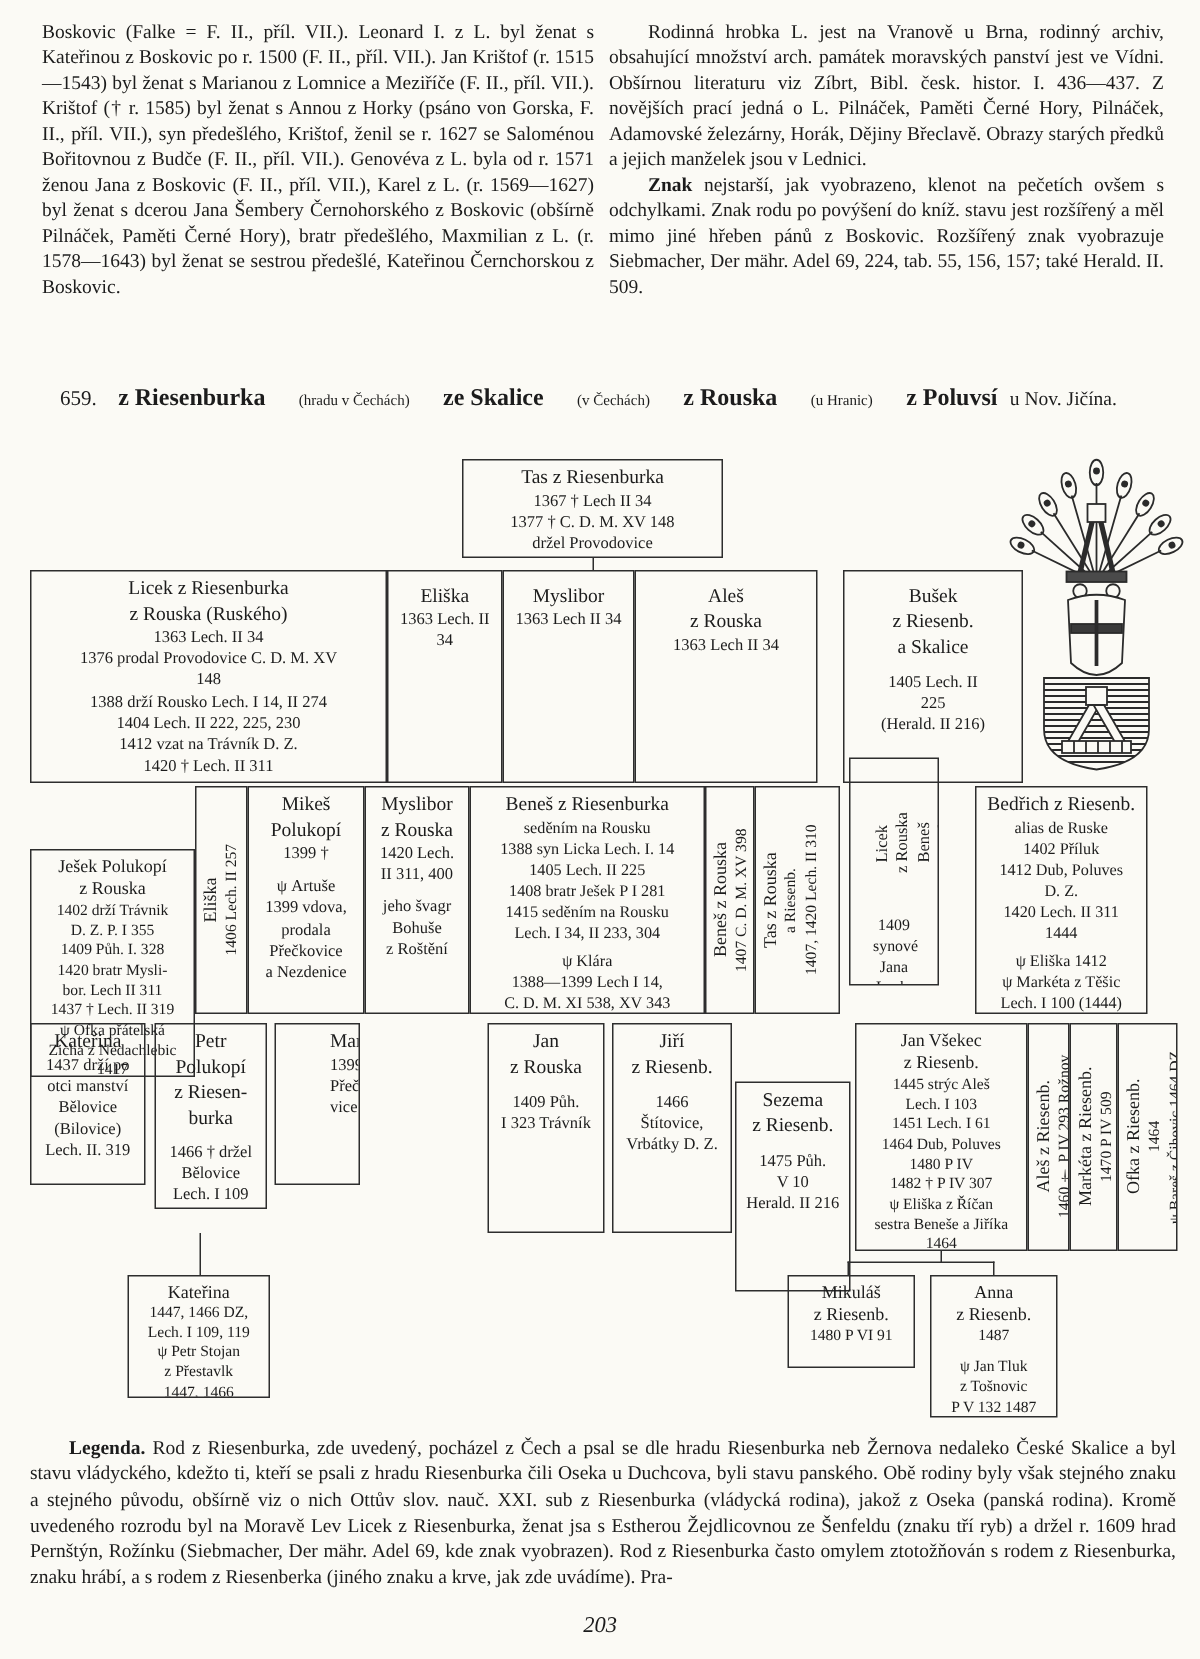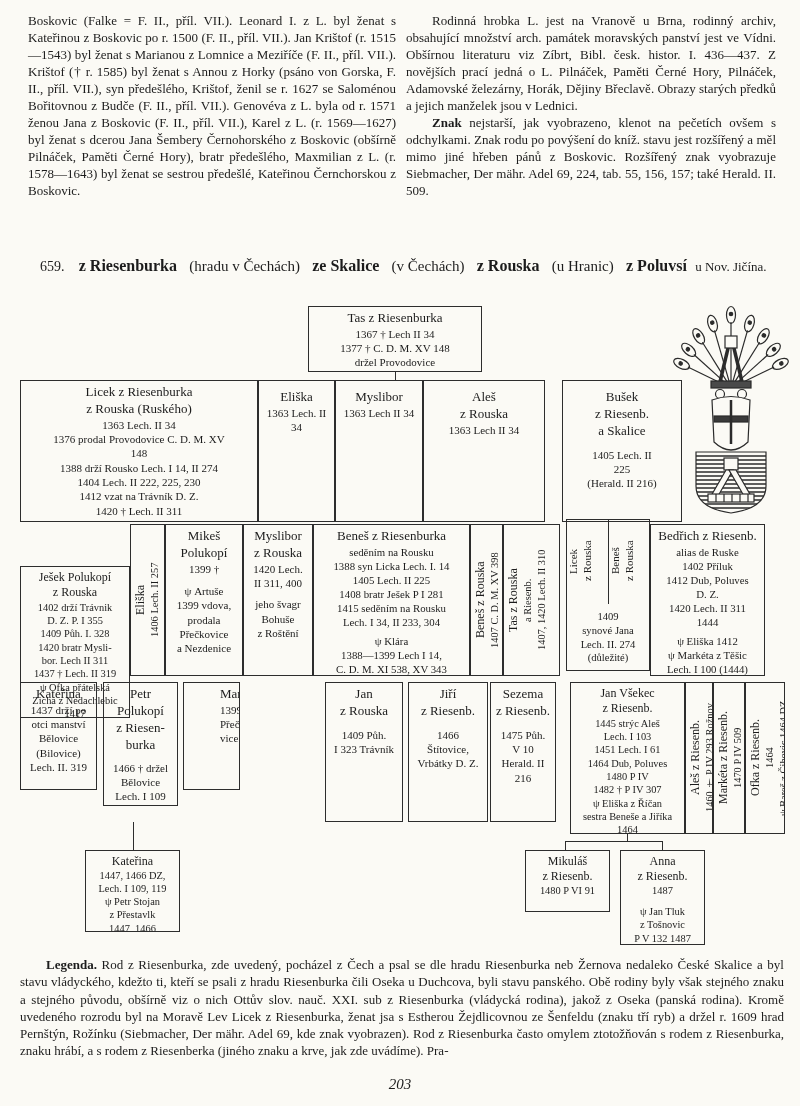--- a/index.html
+++ b/index.html
@@ -8,21 +8,21 @@
   .col{position:absolute;top:12px;font-size:13px;line-height:17px;text-align:justify;}
   #col-left{left:28px;width:368px;}
   #col-right{left:406px;width:370px;}
   .indent{text-indent:26px;margin:0;}
   .noindent{text-indent:0;margin:0;}
   b.lead{font-weight:bold;}
   #heading{position:absolute;left:20px;top:256px;width:762px;font-size:13px;
            padding-left:58px;text-indent:-38px;line-height:19px;}
   #heading .num{font-size:14px;margin-right:8px;}
   #heading .bseg{font-weight:bold;font-size:16px;margin:0 3px;}
-  #heading .pseg{font-size:15px;margin:0 6px;}
+  #heading .pseg{font-size:10px;margin:0 16px;}
   #heading .tail{font-size:13px;margin-left:2px;}
   .gbox{position:absolute;border:1px solid #2d2d2d;box-sizing:border-box;text-align:center;
         font-size:11px;line-height:1.3;padding:3px 2px;overflow:hidden;}
   .gbox.mid{font-size:10.8px;}
   .gbox.small{font-size:10.4px;line-height:1.28;}
   .gbox.smallest{font-size:10.4px;line-height:1.26;}
   .n1 > div:nth-child(1){font-size:13px;}
   .n2 > div:nth-child(-n+2){font-size:13px;}
   .n3 > div:nth-child(-n+3){font-size:13px;}
   .n4 > div:nth-child(-n+4){font-size:13px;}
@@ -254,21 +254,21 @@
     </div>
   <div class="gbox vbox" style="left:470px;top:524px;width:33px;height:152px;">
       <div>Beneš z Rouska</div>
       <div>1407 C. D. M. XV 398</div>
     </div>
   <div class="gbox vbox" style="left:503px;top:524px;width:57px;height:152px;">
       <div>Tas z Rouska</div>
       <div>a Riesenb.</div>
       <div>1407, 1420 Lech. II 310</div>
     </div>
-  <div class="gbox" style="left:566px;top:519px;width:84px;height:152px;padding:0;">
+  <div class="gbox" style="left:566px;top:505px;width:60px;height:152px;padding:15px;">
     <div class="lb-top">
       <div class="vcell">
           <div>Licek</div>
           <div>z Rouska</div>
         </div>
       <div class="vdiv"></div>
       <div class="vcell">
           <div>Beneš</div>
           <div>z Rouska</div>
         </div>
@@ -322,21 +322,21 @@
       <div>1409 Půh.</div>
       <div>I 323 Trávník</div>
     </div>
   <div class="gbox n2 gap-after-2" style="left:408px;top:682px;width:80px;height:140px;">
       <div>Jiří</div>
       <div>z Riesenb.</div>
       <div>1466</div>
       <div>Štítovice,</div>
       <div>Vrbátky D. Z.</div>
     </div>
-  <div class="gbox n2 gap-after-2" style="left:490px;top:682px;width:66px;height:140px;">
+  <div class="gbox n2 gap-after-2" style="left:490px;top:721px;width:77px;height:140px;">
       <div>Sezema</div>
       <div>z Riesenb.</div>
       <div>1475 Půh.</div>
       <div>V 10</div>
       <div>Herald. II 216</div>
     </div>
   <div class="gbox n2 small" style="left:570px;top:682px;width:115px;height:152px;">
       <div>Jan Všekec</div>
       <div>z Riesenb.</div>
       <div>1445 strýc Aleš</div>

